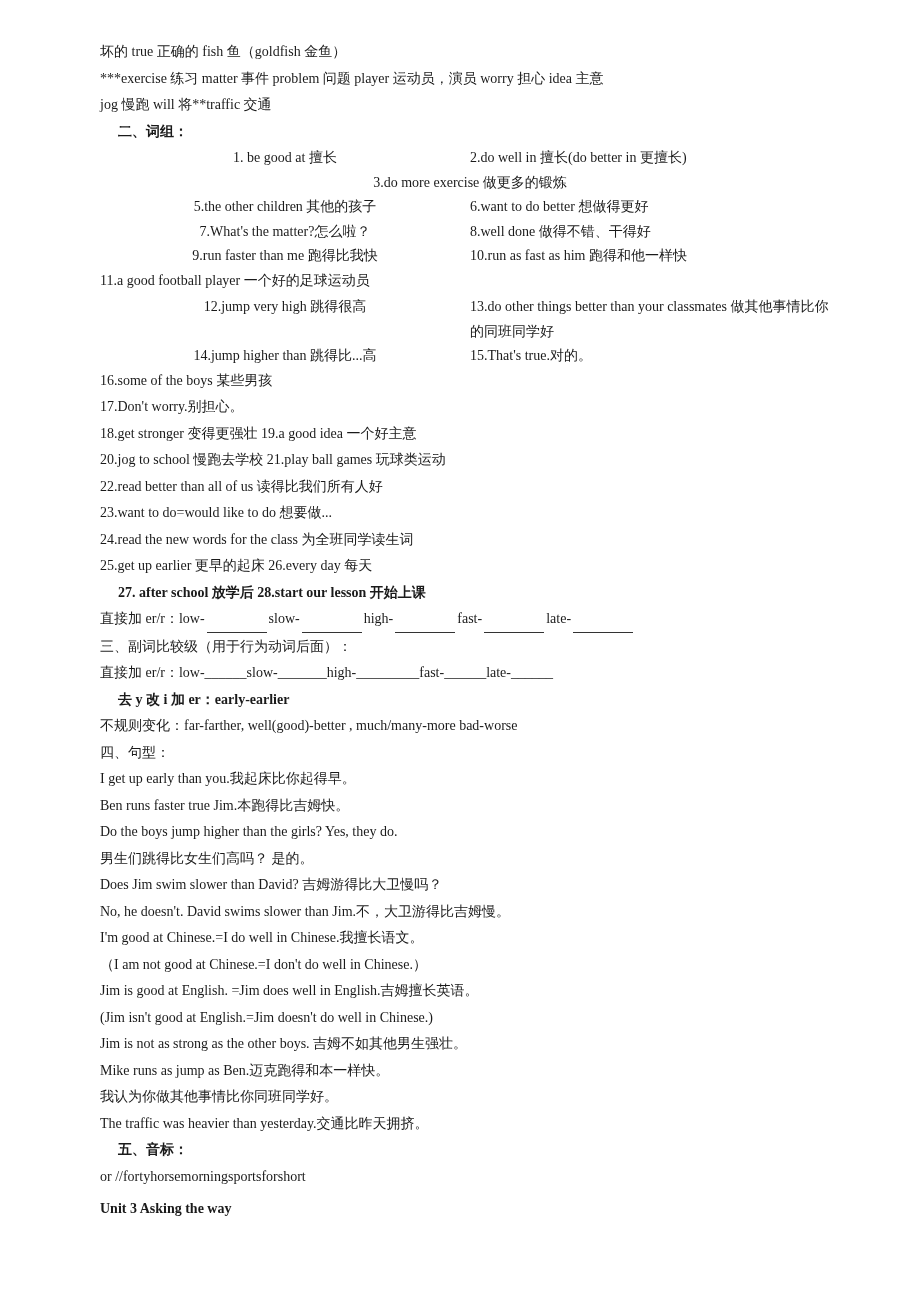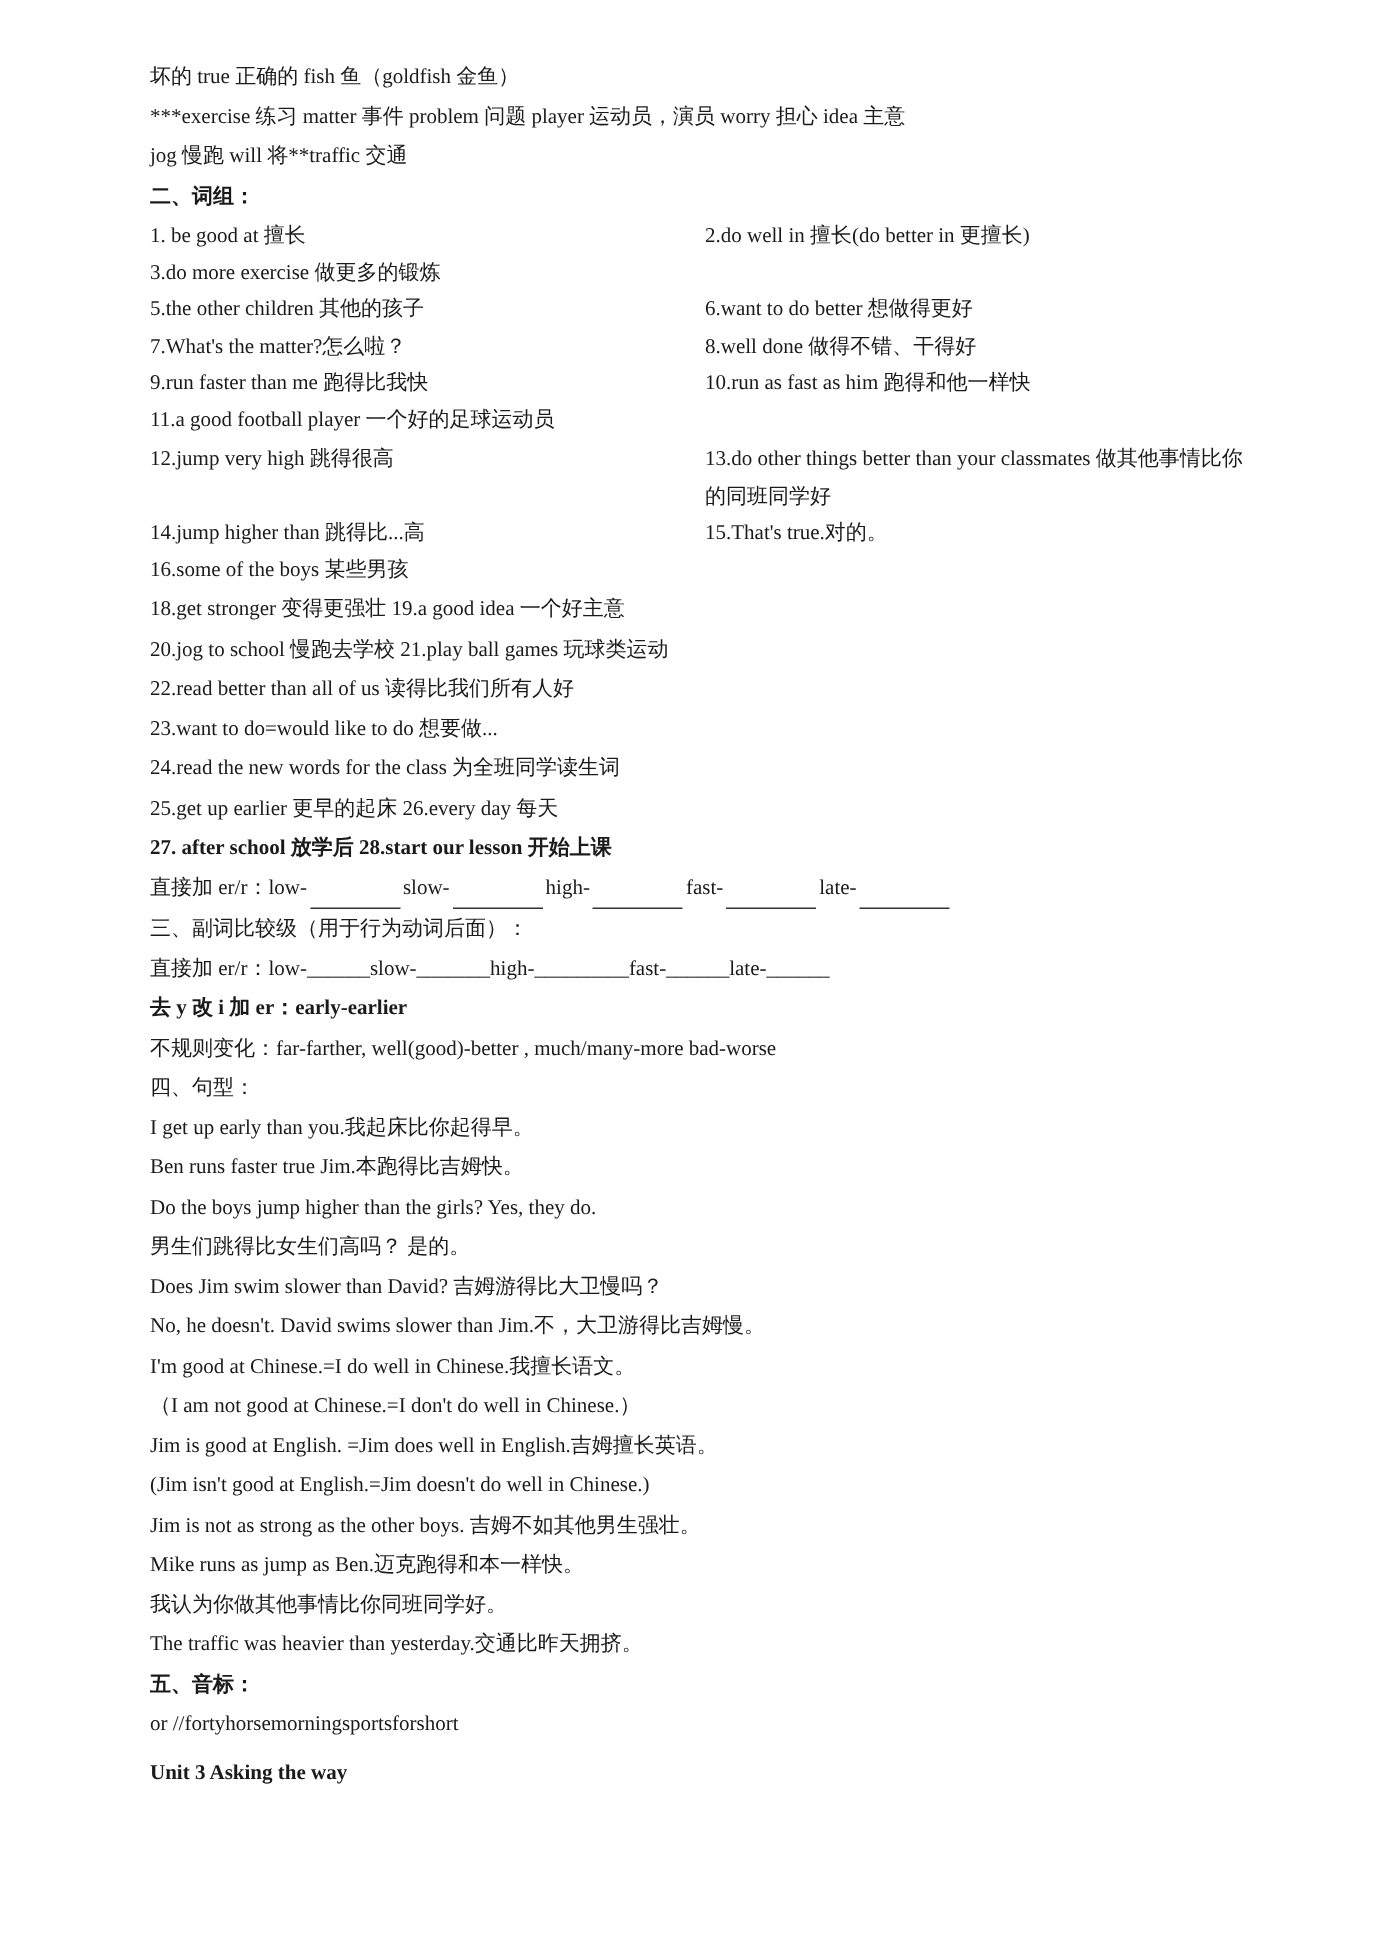--- a/index.html
+++ b/index.html
@@ -23,29 +23,31 @@
       width: 100%;
     }
 
     .line {
       margin-bottom: 2px;
       display: block;
     }
 
     .bold {
       font-weight: bold;
+      margin-left: 18px;
     }
 
     .two-col {
       display: flex;
       width: 100%;
     }
 
     .two-col .col-left {
       flex: 1;
+      text-align: center;
     }
 
     .two-col .col-right {
       flex: 1;
     }
 
     .center-line {
       text-align: left;
       font-weight: bold;
       margin-top: 8px;
@@ -109,20 +111,21 @@
     <div class="col-left">12.jump very high 跳得很高</div>
     <div class="col-right">13.do other things better than your classmates 做其他事情比你的同班同学好</div>
   </div>
 
   <div class="two-col">
     <div class="col-left">14.jump higher than 跳得比...高</div>
     <div class="col-right">15.That's true.对的。</div>
   </div>
 
   <p class="line">16.some of the boys  某些男孩</p>
+  <p class="line">17.Don't worry.别担心。</p>
   <p class="line">18.get stronger 变得更强壮                         19.a good idea 一个好主意</p>
   <p class="line">20.jog to school 慢跑去学校                         21.play ball games 玩球类运动</p>
   <p class="line">22.read better than all of us  读得比我们所有人好</p>
   <p class="line">23.want to do=would like to do 想要做...</p>
   <p class="line">24.read the new words for the class 为全班同学读生词</p>
   <p class="line">25.get up earlier  更早的起床                         26.every day  每天</p>
 
   <p class="line bold">27. after school  放学后                         28.start our lesson  开始上课</p>
 
   <p class="line">

